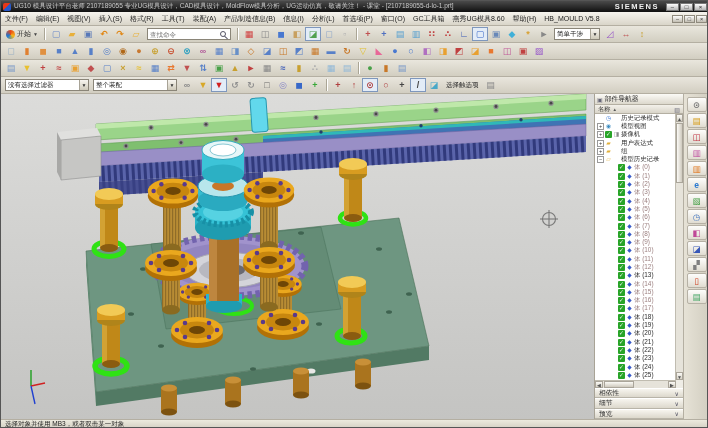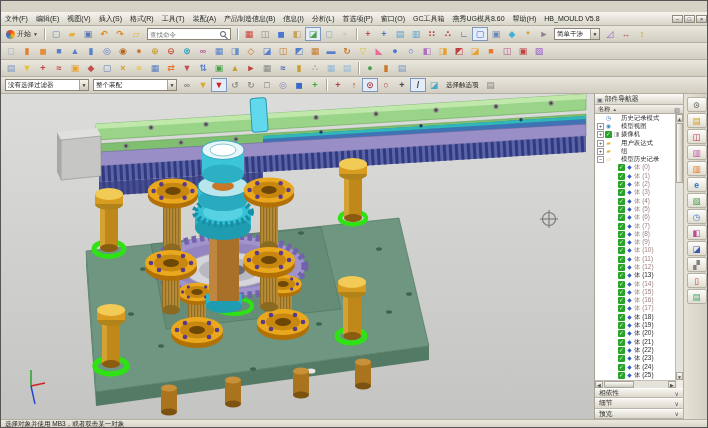--- a/index.html
+++ b/index.html
@@ -66,20 +66,28 @@
   .resbar{position:absolute;left:682px;top:0;width:26px;height:325px;background:linear-gradient(90deg,#e6e2d6,#d2cec1);border-left:1px solid #b4afa2;padding-top:2px;}
   .rtab{width:20px;height:15px;margin:1px auto;background:linear-gradient(#fdfdfb,#e0dcd1);border:1px solid #b6b1a5;border-radius:2px;display:flex;align-items:center;justify-content:center;font-size:8.5px;font-weight:bold;}
   
   .statusbar{position:absolute;left:0;top:418px;width:708px;height:10px;background:linear-gradient(#eceade,#d2cec1);border-top:1px solid #b4afa2;display:flex;align-items:center;font-size:6.5px;color:#222;padding:0 4px;}
 </style>
 </head>
 <body>
 
 <div id="app">
 
+  <div class="titlebar">
+    <span class="appicon"></span>
+    <span class="tt">UG10 模具设计平台老师 2107189055 专业UG模具设计，CAD模具设计，MoldFlow模具分析，UG运动仿真，敬请关注！ - 课堂 - [2107189055-d-lo-1.prt]</span>
+    <span class="brand">SIEMENS</span>
+    <span class="wbtn">–</span>
+    <span class="wbtn">□</span>
+    <span class="wbtn">×</span>
+  </div>
 
   <div class="menubar">
     <span class="mi">文件(F)</span>
       <span class="mi">编辑(E)</span>
       <span class="mi">视图(V)</span>
       <span class="mi">插入(S)</span>
       <span class="mi">格式(R)</span>
       <span class="mi">工具(T)</span>
       <span class="mi">装配(A)</span>
       <span class="mi">产品制造信息(B)</span>

